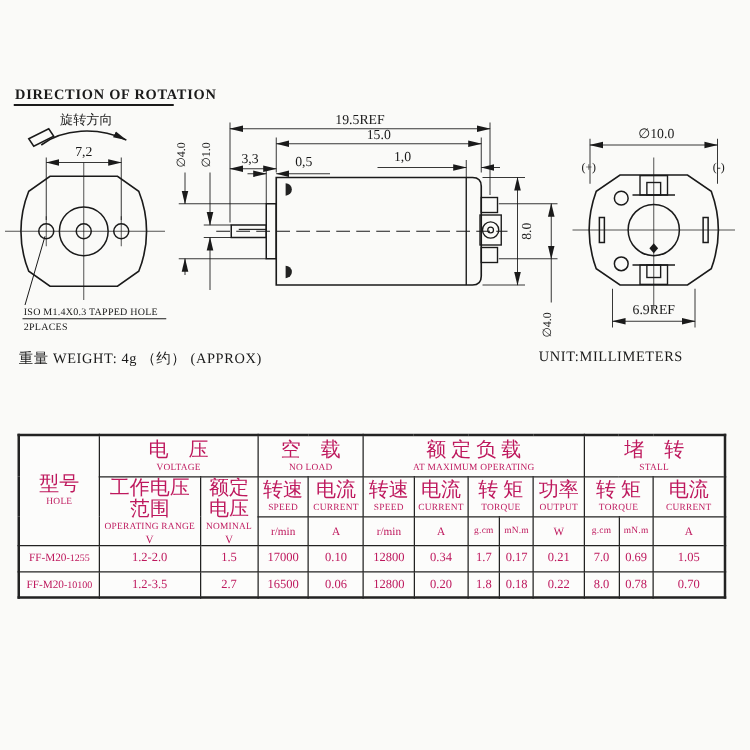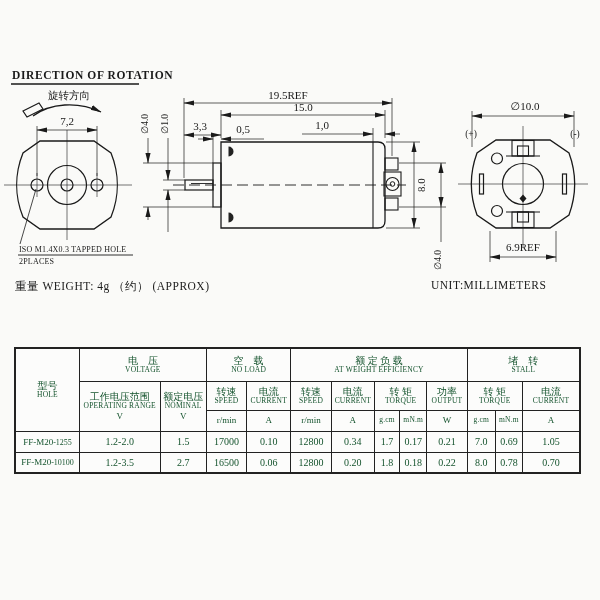--- a/index.html
+++ b/index.html
@@ -1,41 +1,41 @@
 <!DOCTYPE html>
 <html><head>
 <meta charset="utf-8">
 <style>
   html,body{margin:0;padding:0;}
   #page{
     position:relative;width:600px;height:600px;
     background:#fafaf8;
     font-family:"Liberation Serif","DejaVu Serif",serif;
-    color:#14532d;overflow:hidden;
+    color:#be185d;overflow:hidden;
   }
   svg text{fill:#1a1a1a;font-family:"Liberation Serif","DejaVu Serif",serif;}
   .dim-t{font-size:11px;}
   .dim-s{font-size:9.5px;}
   .note-t{font-size:8px;letter-spacing:0.2px;}
   .title-t{font-size:11.5px;font-weight:bold;letter-spacing:0.6px;}
   .zhsmall{font-size:10.5px;}
   .foot-t{font-size:11.5px;letter-spacing:0.5px;}
 
   
   #spec{
     position:absolute;left:14px;top:347px;width:567px;
     border-collapse:collapse;table-layout:fixed;
     background:#fcfcfb;
   }
   #spec td{
     border:1px solid #222;text-align:center;vertical-align:middle;
     padding:0;line-height:1.12;overflow:hidden;
   }
   #spec{border:2px solid #222;}
-  .zh{font-size:10px;}
+  .zh{font-size:16px;}
   .en{font-size:7.5px;letter-spacing:0.2px;}
   .unit{font-size:9px;}
   .h1{height:33px;}
   .h2{height:29px;}
   .h3{height:21px;padding-left:24px;}
   .dr{height:21px;font-size:10px;}
   .model-pre{font-weight:normal;font-size:9px;}
   .model-suf{font-size:8px;}
 </style>
 </head>
@@ -234,21 +234,21 @@
     <td colspan="2">
       <div class="zh">电　压</div>
       <div class="en">VOLTAGE</div>
     </td>
     <td colspan="2">
       <div class="zh">空　载</div>
       <div class="en">NO LOAD</div>
     </td>
     <td colspan="5">
       <div class="zh">额 定 负 载</div>
-      <div class="en">AT WEIGHT EFFICIENCY</div>
+      <div class="en">AT MAXIMUM OPERATING</div>
     </td>
     <td colspan="3">
       <div class="zh">堵　转</div>
       <div class="en">STALL</div>
     </td>
   </tr>
   <tr class="h2">
     <td rowspan="2">
       <div class="zh">工作电压范围</div>
       <div class="en">OPERATING RANGE</div>

